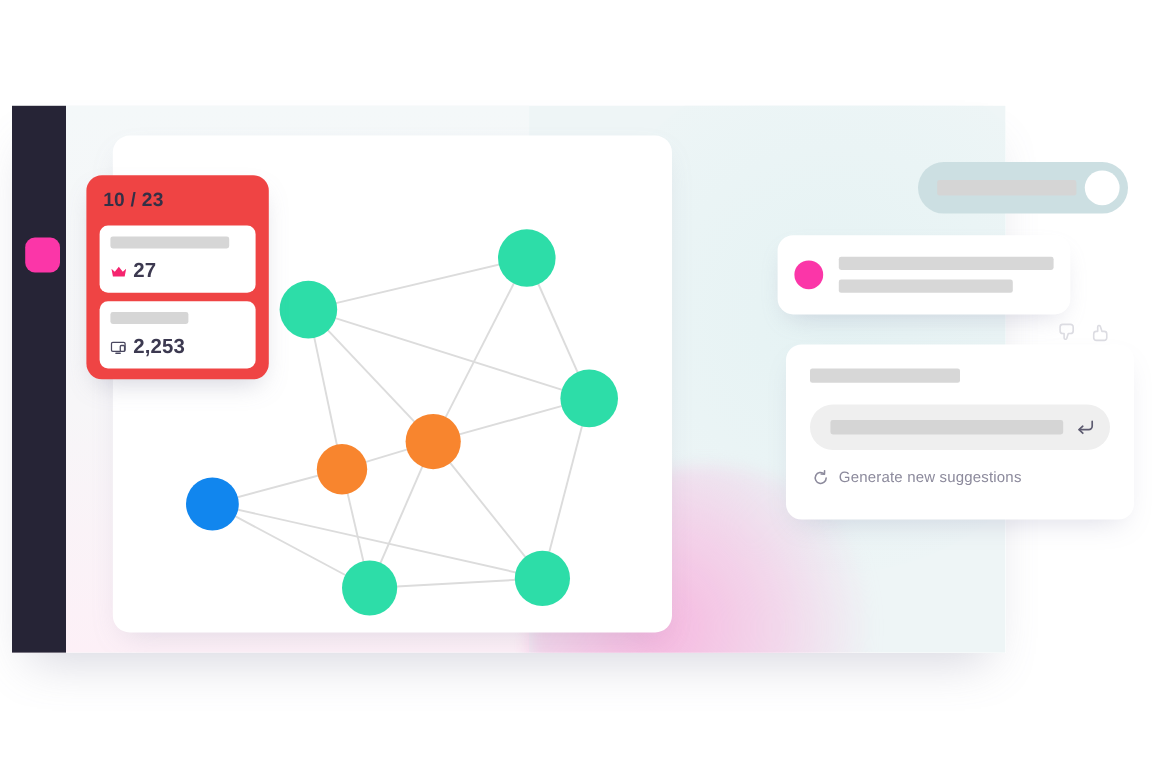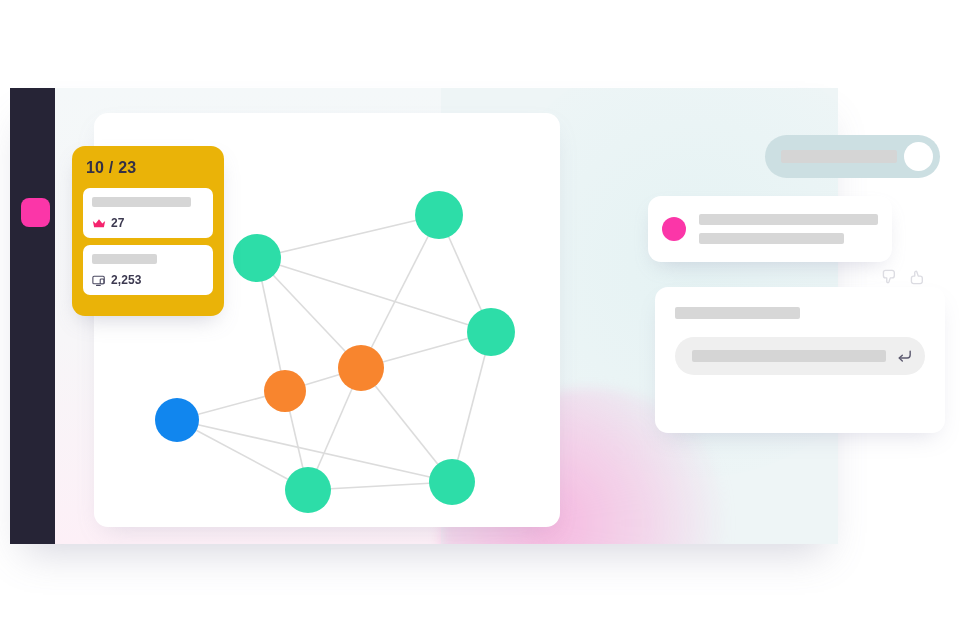--- a/index.html
+++ b/index.html
@@ -56,35 +56,35 @@
     background: #ffffff; border-radius: 14px;
     box-shadow: 0 10px 26px -10px rgba(140,140,170,0.28);
     overflow: hidden;
   }
   #graph-svg { position: absolute; inset: 0; width: 100%; height: 100%; }
 
   
   #stats-panel {
     position: absolute; left: 62px; top: 58px;
     width: 152px; height: 170px;
-    background: #eab308; border-radius: 13px;
+    background: #ef4444; border-radius: 13px;
     box-shadow: 0 10px 22px -8px rgba(120,120,150,0.35);
     padding: 13px 11px;
   }
   #stats-title {
     font-size: 16px; font-weight: bold; color: #343046;
     letter-spacing: .2px; margin-bottom: 11px; padding-left: 3px;
   }
   .stat-card {
     background: #fff; border-radius: 7px;
     padding: 9px 9px 8px 9px; margin-bottom: 7px;
   }
   .stat-bar { height: 10px; border-radius: 2px; background: #d6d6d6; margin-bottom: 9px; }
   .stat-row { display: flex; align-items: center; gap: 5px; }
-  .stat-val { font-size: 12px; font-weight: bold; color: #3c3950; letter-spacing: .1px; }
+  .stat-val { font-size: 17px; font-weight: bold; color: #3c3950; letter-spacing: .1px; }
   .stat-ic { width: 14px; height: 13px; display: block; flex: none; }
 
   
   #toggle-pill {
     position: absolute; left: 765px; top: 135px;
     width: 175px; height: 43px; border-radius: 22px;
     background: #ccdfe2;
     display: flex; align-items: center; padding: 0 7px 0 16px;
   }
   #toggle-bar { flex: 1; height: 13px; border-radius: 2px; background: #d5d5d5; }
@@ -228,15 +228,22 @@
 
   <div id="suggest-card">
     <div id="suggest-head"></div>
     <div id="suggest-input">
       <div id="suggest-input-bar"></div>
       <svg id="enter-ic" viewBox="0 0 18 18">
         <path d="M15 3.4 v4.1 a3.1 3.1 0 0 1 -3.1 3.1 h-8.2" fill="none" stroke="#5d5b70" stroke-width="1.5" stroke-linecap="round" stroke-linejoin="round"></path>
         <path d="M6.7 7.6 L3.4 10.7 L6.7 13.8" fill="none" stroke="#5d5b70" stroke-width="1.5" stroke-linecap="round" stroke-linejoin="round"></path>
       </svg>
     </div>
+    <div id="regen-row">
+      <svg id="regen-ic" viewBox="0 0 16 16">
+        <path d="M13.1 8.3 a5.2 5.2 0 1 1 -1.8 -3.9" fill="none" stroke="#8c8a9c" stroke-width="1.5" stroke-linecap="round"></path>
+        <path d="M11.6 1.4 L11.5 4.8 L8.3 4.6" fill="none" stroke="#8c8a9c" stroke-width="1.5" stroke-linecap="round" stroke-linejoin="round"></path>
+      </svg>
+      <span id="regen-label">Generate new suggestions</span>
+    </div>
   </div>
 
 </div>
 
 </body></html>

